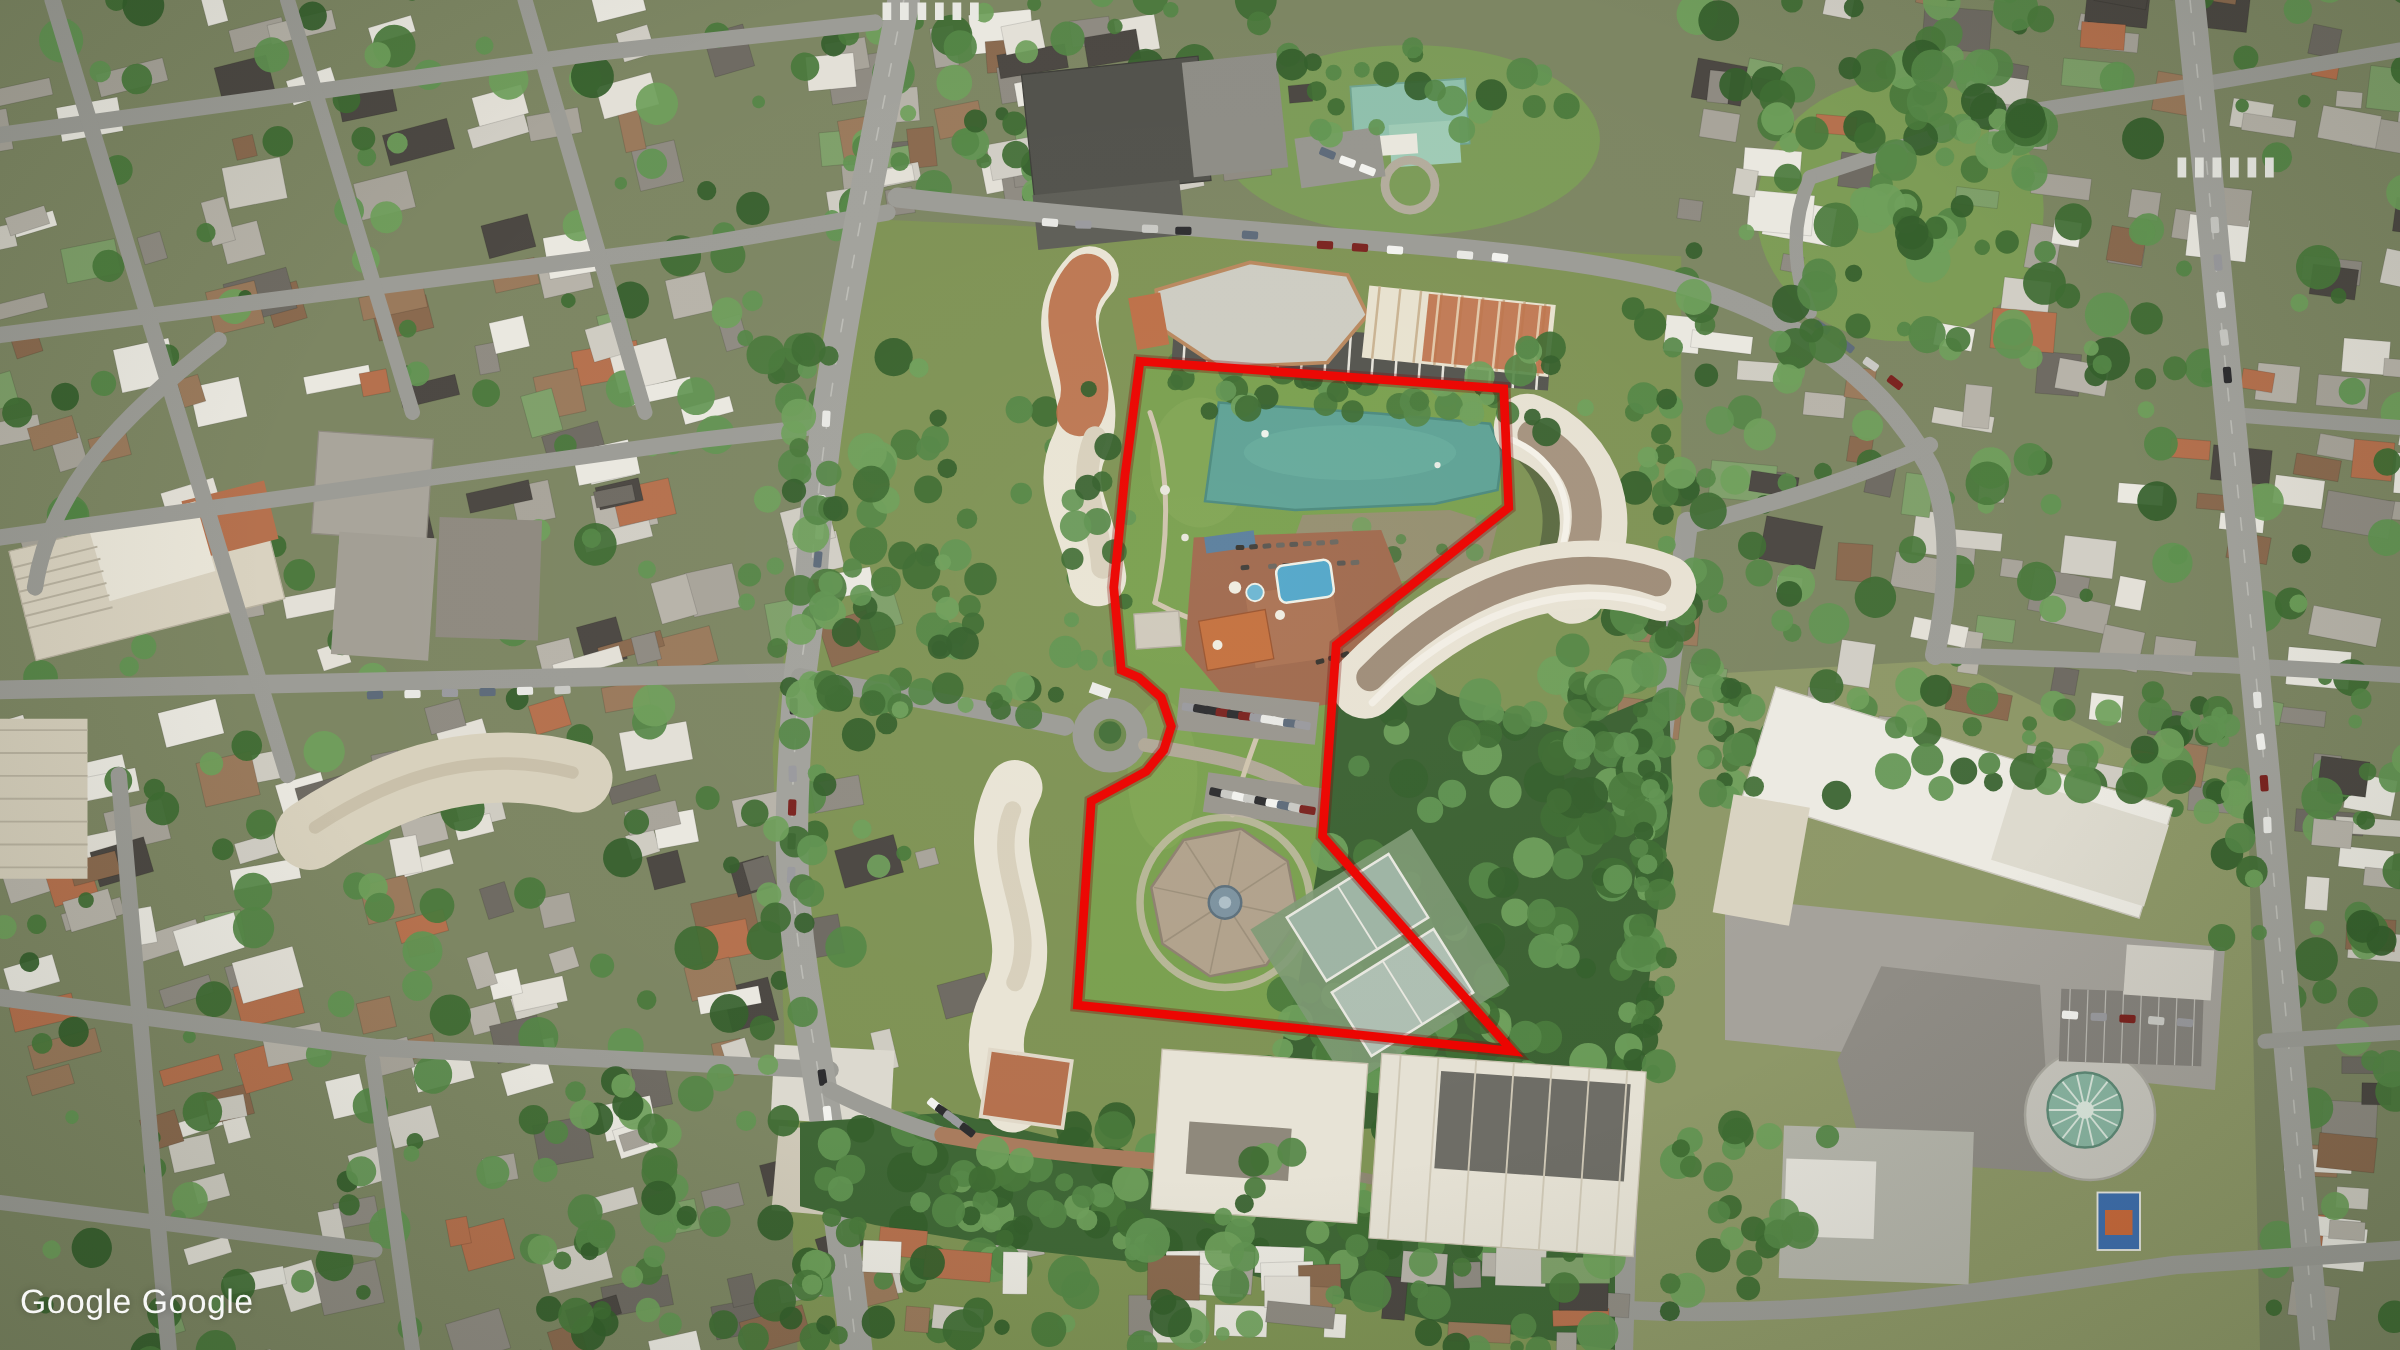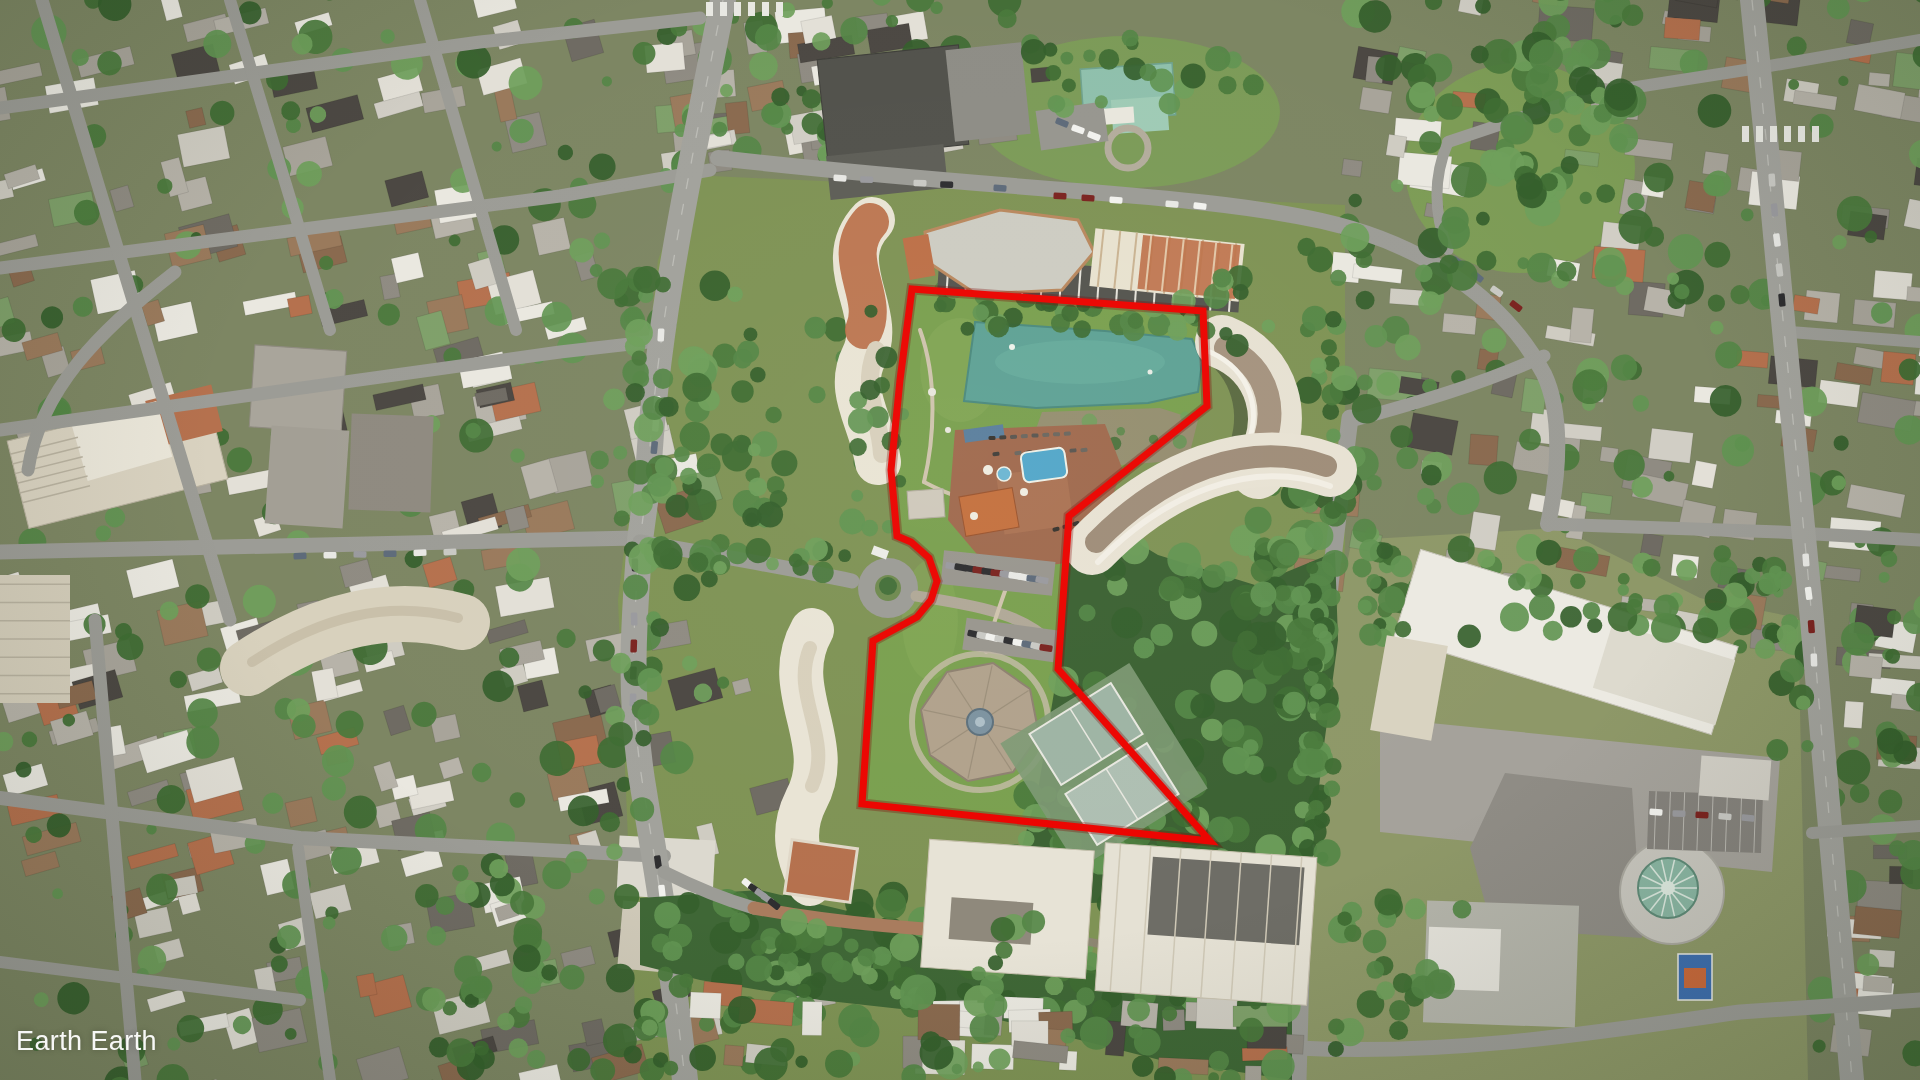--- a/index.html
+++ b/index.html
@@ -2311,14 +2311,14 @@
         <circle cx="659.8" cy="627.6" r="9.3" fill="#35602c" opacity="0.92"></circle>
         <circle cx="614.4" cy="851.8" r="8.2" fill="#6fa05b" opacity="0.92"></circle>
         <circle cx="641.8" cy="709.4" r="10.1" fill="#4a7a3c" opacity="0.92"></circle>
         <circle cx="648.3" cy="714.5" r="11.0" fill="#558747" opacity="0.92"></circle>
         <circle cx="620.8" cy="663.1" r="10.3" fill="#6fa05b" opacity="0.92"></circle>
       </g>
       <polygon points="912,289 1203,311 1207,406 1069,516 1058,669 1210,841 862,804 873,641 897,628 917,617 931,600 937,581 929,558 911,542 897,536 891,470 900,380" fill="none" stroke="#7e0000" stroke-width="11" opacity="0.3" stroke-linejoin="miter"></polygon>
       <polygon points="912,289 1203,311 1207,406 1069,516 1058,669 1210,841 862,804 873,641 897,628 917,617 931,600 937,581 929,558 911,542 897,536 891,470 900,380" fill="none" stroke="#ec0400" stroke-width="7" stroke-linejoin="miter"></polygon>
     </svg>
   <div class="vignette"></div>
-  <div class="watermark">Earth Earth</div>
+  <div class="watermark">Google Google</div>
 </div>
 
 </body></html>

